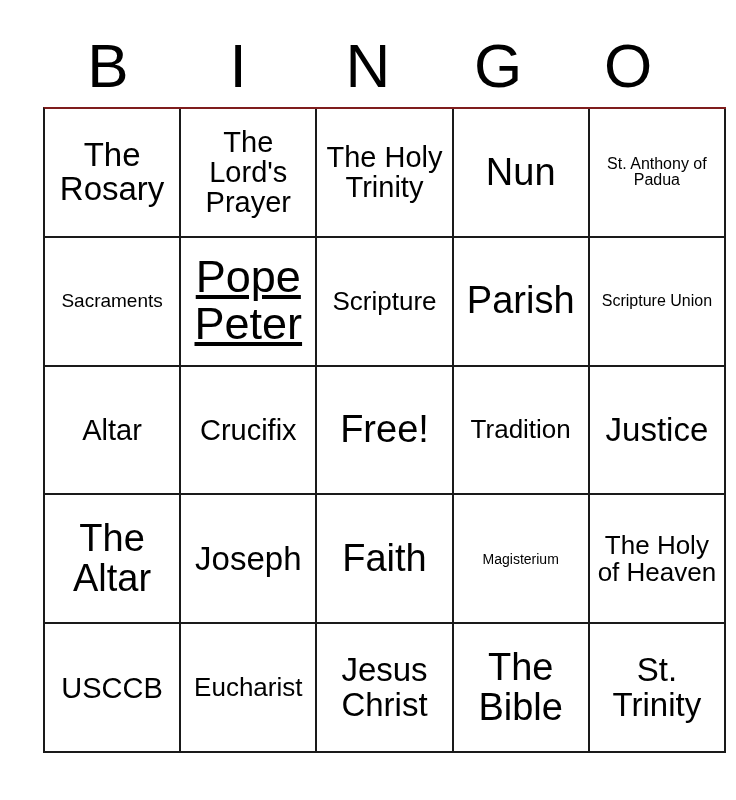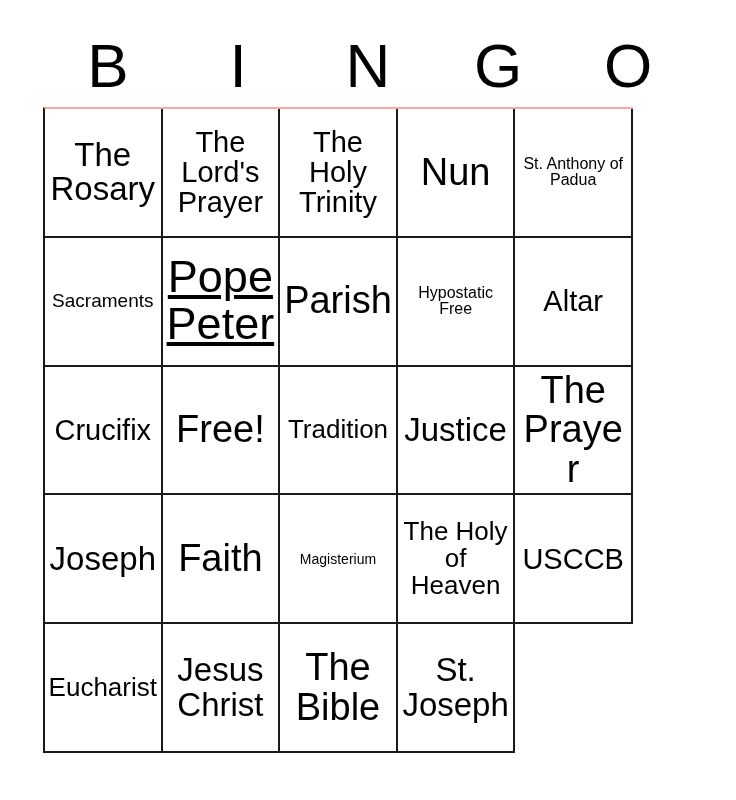--- a/index.html
+++ b/index.html
@@ -42,26 +42,26 @@
     letter-spacing: 0px;
     color: #000;
     user-select: none;
   }
 
   
   .grid {
     position: absolute;
     left: 43px;
     top: 107px;
-    width: 590px;
+    width: 683px;
     height: 646px;
     display: grid;
     grid-template-columns: repeat(5, 1fr);
     grid-template-rows: repeat(5, 1fr);
-    border-top: 2px solid #fca5a5;
+    border-top: 2px solid #7f1d1d;
     border-left: 2px solid #1a1a1a;
     box-sizing: border-box;
     background: #ffffff;
   }
 
   .cell {
     border-right: 2px solid #1a1a1a;
     border-bottom: 2px solid #1a1a1a;
     box-sizing: border-box;
     display: flex;
@@ -120,42 +120,45 @@
       <div class="cell">
         <span class="cell-text fs-sm">St. Anthony of Padua</span>
       </div>
       <div class="cell">
         <span class="cell-text fs-s">Sacraments</span>
       </div>
       <div class="cell">
         <span class="cell-text fs-xxl">Pope Peter</span>
       </div>
       <div class="cell">
+        <span class="cell-text fs-m">Scripture</span>
+      </div>
+      <div class="cell">
         <span class="cell-text fs-xl">Parish</span>
       </div>
       <div class="cell">
-        <span class="cell-text fs-sm">Hypostatic Free</span>
+        <span class="cell-text fs-sm">Scripture Union</span>
       </div>
       <div class="cell">
         <span class="cell-text fs-ml">Altar</span>
       </div>
       <div class="cell">
         <span class="cell-text fs-ml">Crucifix</span>
       </div>
       <div class="cell">
         <span class="cell-text fs-xl">Free!</span>
       </div>
       <div class="cell">
         <span class="cell-text fs-m">Tradition</span>
       </div>
       <div class="cell">
         <span class="cell-text fs-l">Justice</span>
       </div>
       <div class="cell">
-        <span class="cell-text fs-xl">The Prayer</span>
+        <span class="cell-text fs-xl">The Altar</span>
       </div>
       <div class="cell">
         <span class="cell-text fs-l">Joseph</span>
       </div>
       <div class="cell">
         <span class="cell-text fs-xl">Faith</span>
       </div>
       <div class="cell">
         <span class="cell-text fs-xs">Magisterium</span>
       </div>
@@ -168,17 +171,17 @@
       <div class="cell">
         <span class="cell-text fs-m">Eucharist</span>
       </div>
       <div class="cell">
         <span class="cell-text fs-l">Jesus Christ</span>
       </div>
       <div class="cell">
         <span class="cell-text fs-xl">The Bible</span>
       </div>
       <div class="cell">
-        <span class="cell-text fs-l">St. Joseph</span>
+        <span class="cell-text fs-l">St. Trinity</span>
       </div>
     </div>
 
 </div>
 
 </body></html>

